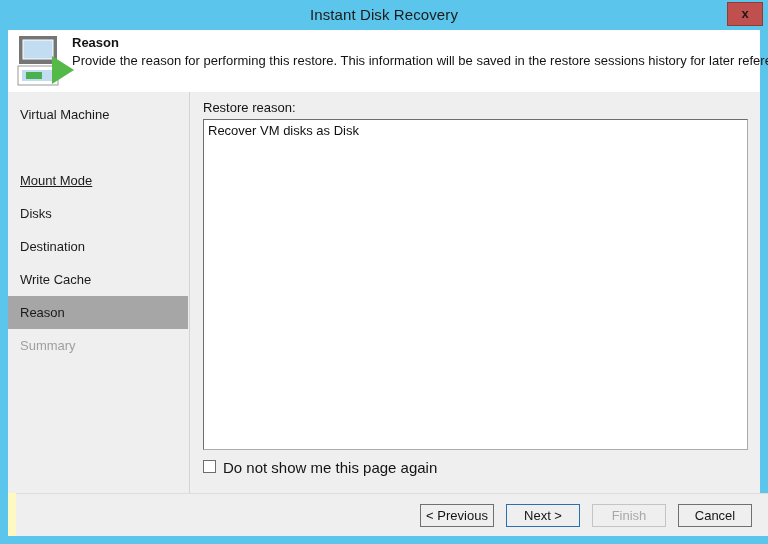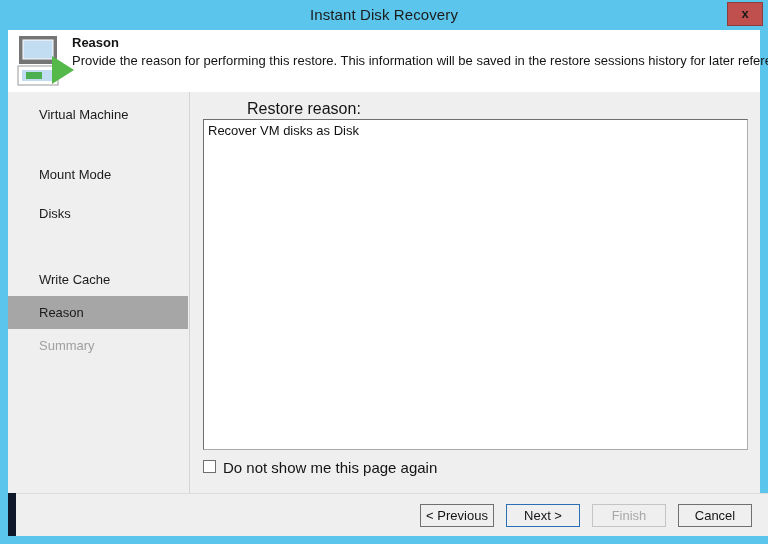--- a/index.html
+++ b/index.html
@@ -62,21 +62,21 @@
     font-family: "Liberation Sans", sans-serif;
   }
 
   
   #client {
     position: absolute;
     left: 8px;
     top: 30px;
     width: 620px;
     height: 506px;
-    background: #0f172a;
+    background: #fef9c3;
     box-sizing: border-box;
   }
 
   
   #header {
     position: absolute;
     left: 0; top: 0;
     width: 752px;
     height: 62px;
     background: #FFFFFF;
@@ -126,21 +126,21 @@
     background: #EFEFEF;
     border-right: 1px solid #D4D4D4;
     box-sizing: border-box;
   }
   .nav-item {
     position: absolute;
     left: 0;
     width: 180px;
     height: 33px;
     line-height: 33px;
-    padding-left: 31px;
+    padding-left: 12px;
     box-sizing: border-box;
     font-size: 13px;
     color: #1b1b1b;
     cursor: default;
     white-space: nowrap;
   }
   .nav-item.selected {
     background: #A6A6A6;
     color: #1b1b1b;
   }
@@ -153,23 +153,22 @@
     position: absolute;
     left: 183px;
     top: 0;
     width: 569px;
     height: 401px;
   }
   #reason-label {
     position: absolute;
     left: 12px;
     top: 8px;
-    font-size: 16px;
-    color: #141414;
-    margin-left: 44px;
+    font-size: 13px;
+    color: #141414;
   }
   #reason-box {
     position: absolute;
     left: 12px;
     top: 27px;
     width: 545px;
     height: 331px;
     background: #FFFFFF;
     border: 1px solid #ABABAB;
     border-top-color: #6E6E6E;
@@ -280,22 +279,23 @@
         </svg>
       </div>
       <div id="header-title">Reason</div>
       <div id="header-desc">Provide the reason for performing this restore. This information will be saved in the restore sessions history for later reference.</div>
     </div>
 
     <div id="body">
 
       <div id="sidebar">
         <div class="nav-item" style="top:6px;">Virtual Machine</div>
-        <div class="nav-item" style="top:66px;">Mount Mode</div>
+        <div class="nav-item" style="top:72px;text-decoration:underline;">Mount Mode</div>
         <div class="nav-item" style="top:105px;">Disks</div>
+        <div class="nav-item" style="top:138px;">Destination</div>
         <div class="nav-item" style="top:171px;">Write Cache</div>
         <div class="nav-item selected" style="top:204px;">Reason</div>
         <div class="nav-item disabled" style="top:237px;">Summary</div>
       </div>
 
       <div id="main">
         <div id="reason-label">Restore reason:</div>
         <div id="reason-box">
           <div id="reason-text">Recover VM disks as Disk</div>
         </div>

